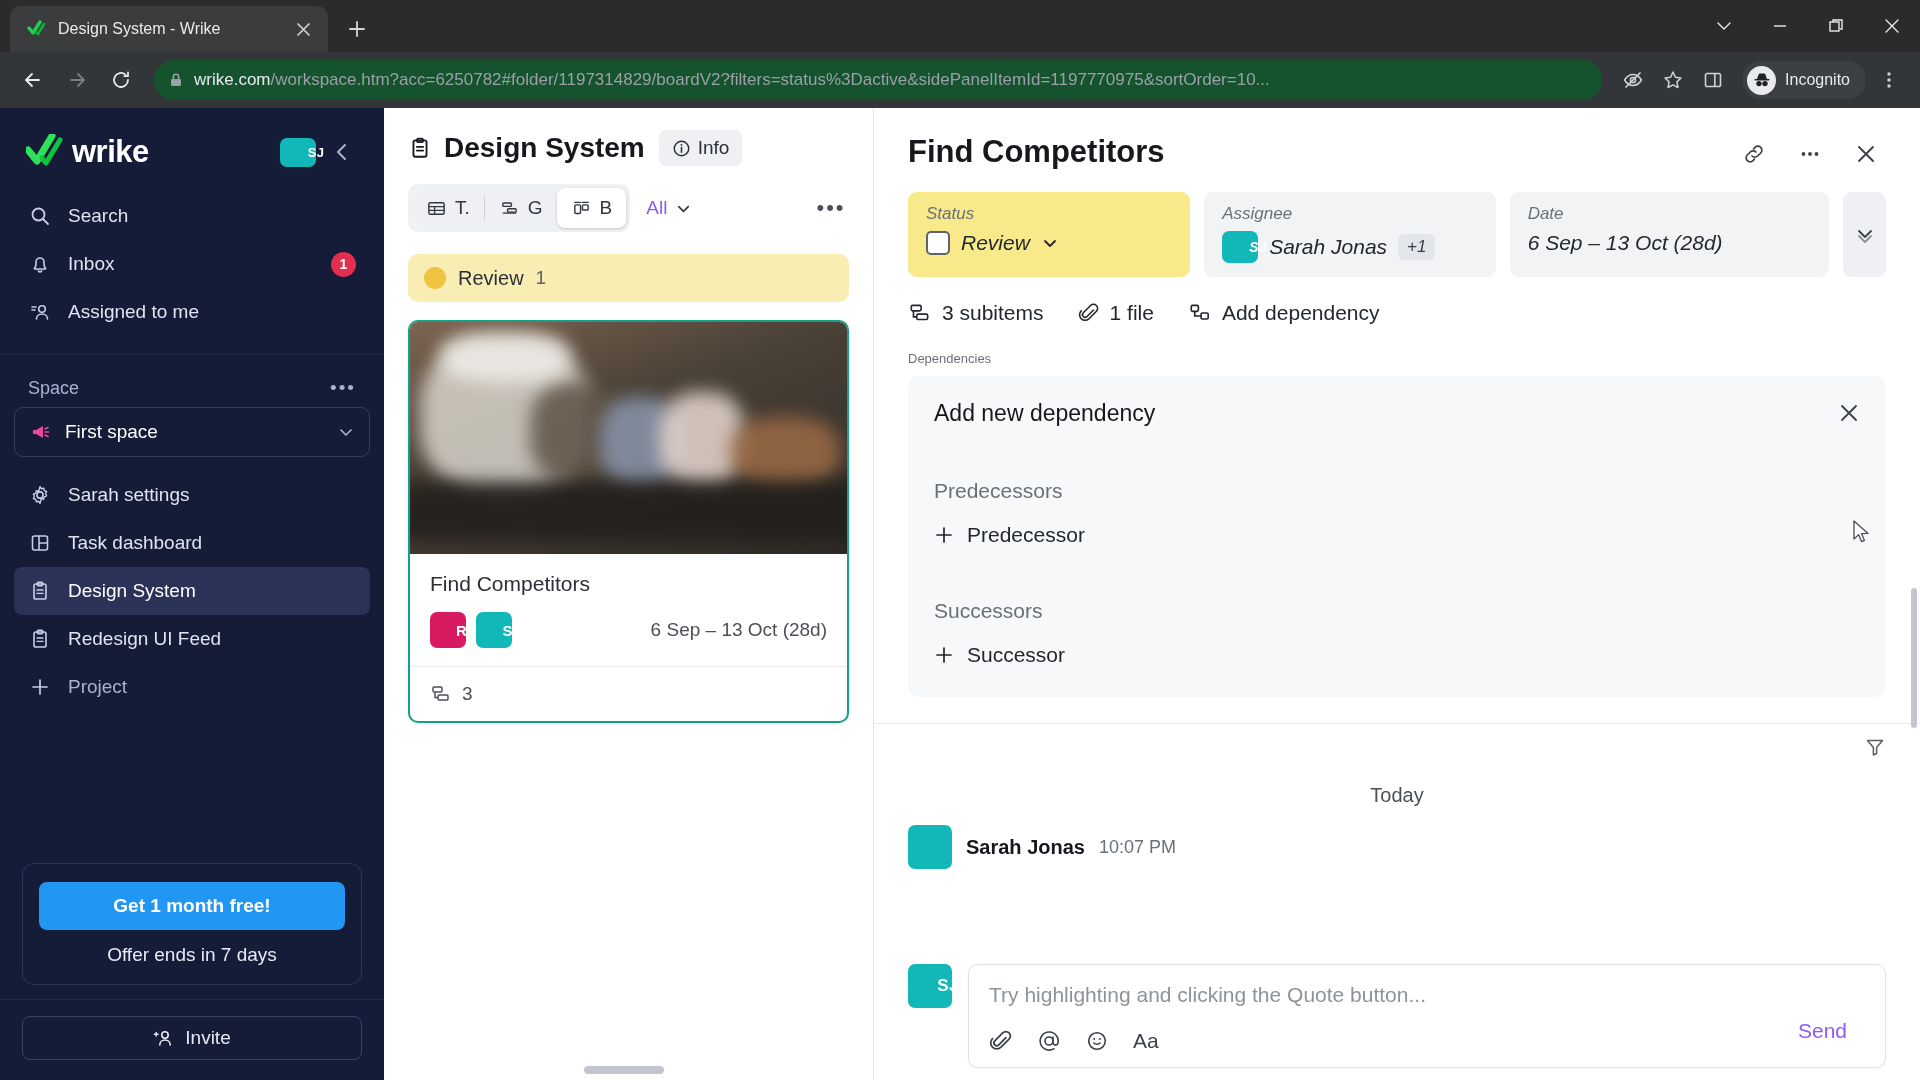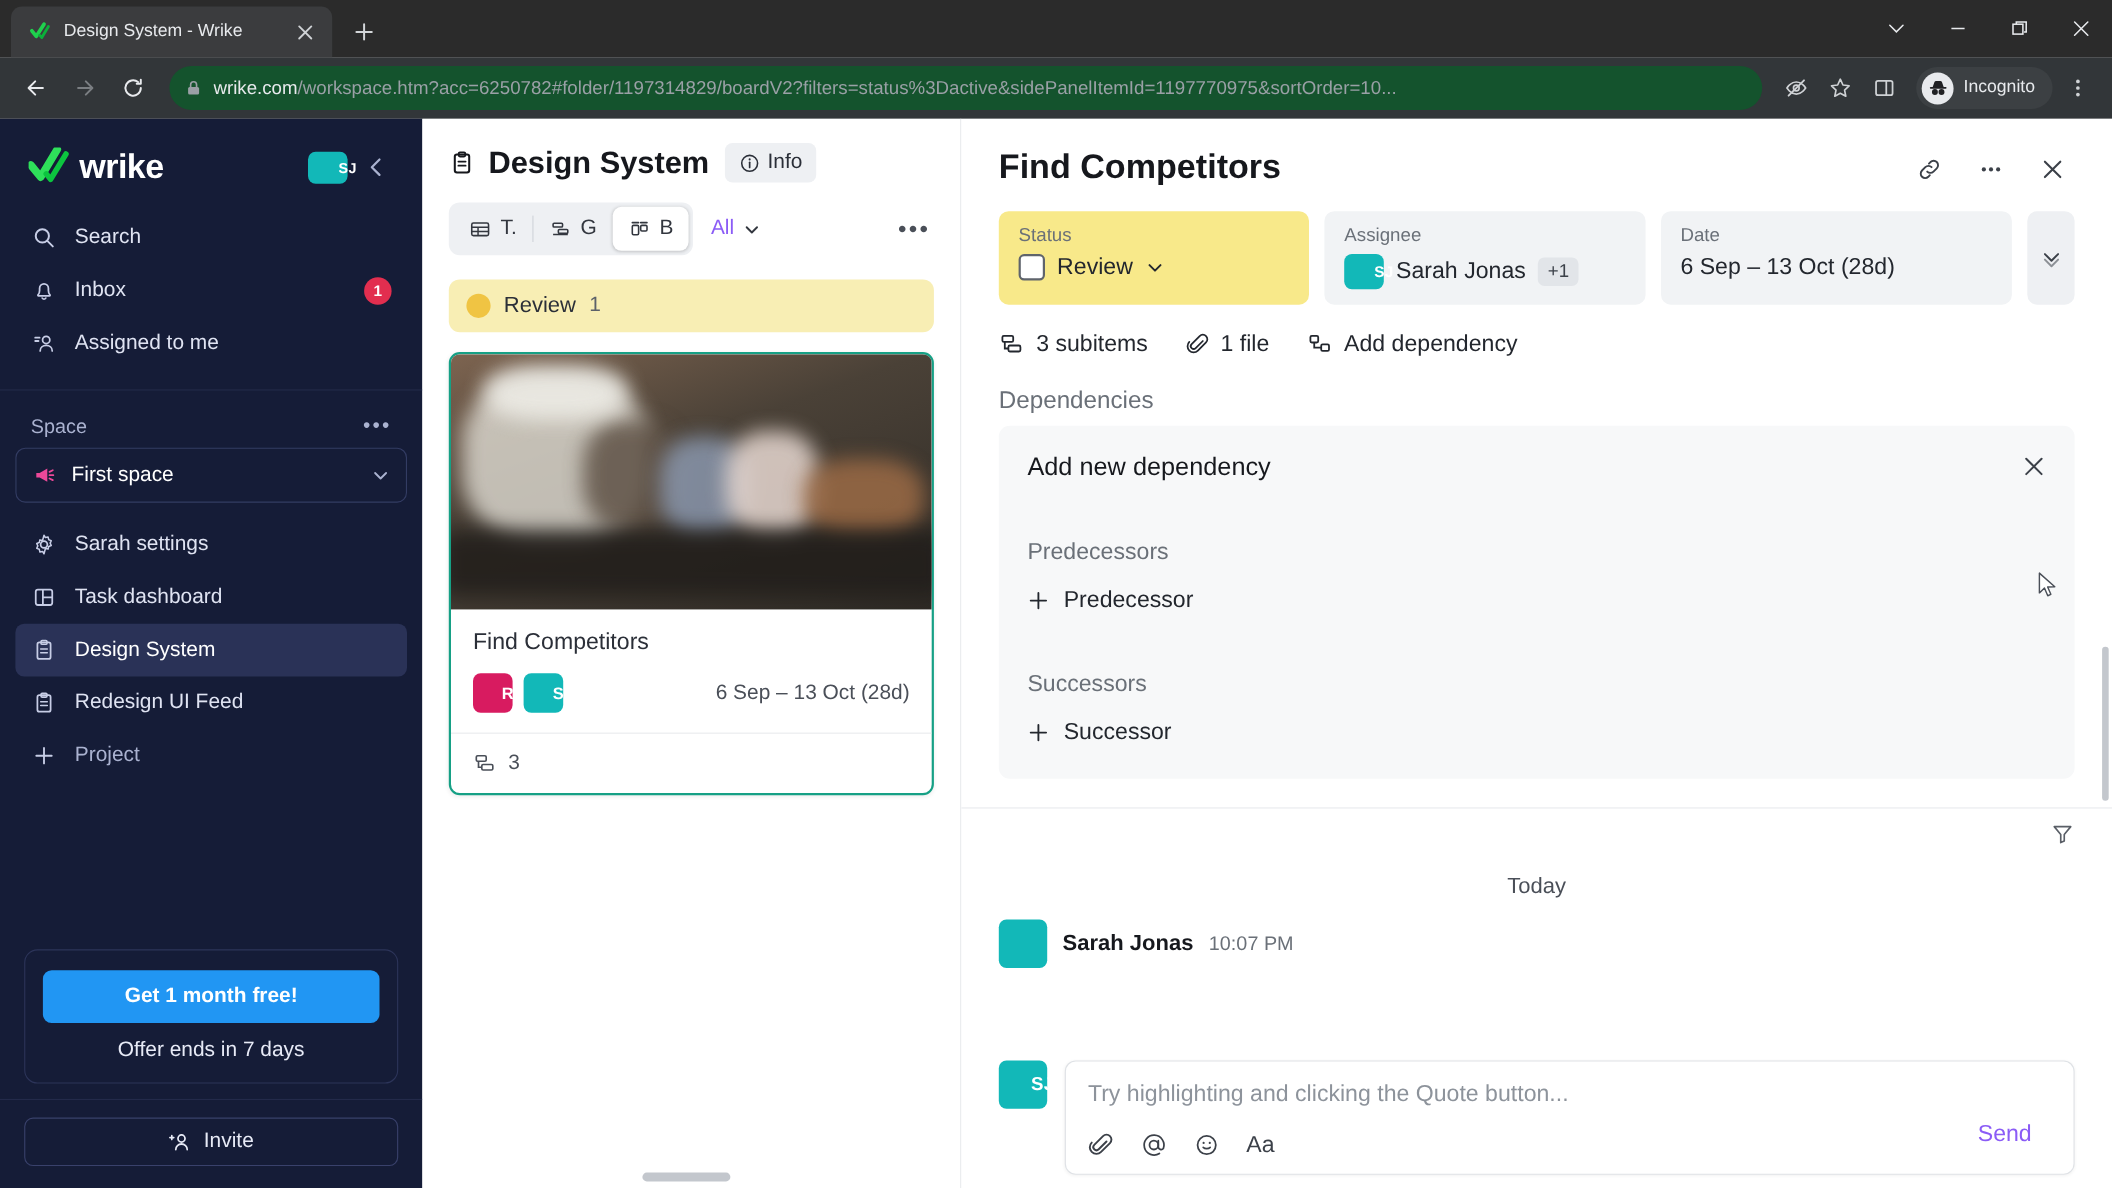--- a/index.html
+++ b/index.html
@@ -10,21 +10,21 @@
     background: #fff;
   }
   body { display: flex; flex-direction: column; }
 
   
   .browser-tabbar {
     height: 52px; background: #2b2b2b; display: flex; align-items: flex-end;
     position: relative; flex: 0 0 52px;
   }
   .tab {
-    margin-left: 10px; height: 46px; width: 292px; background: #3b3c3e;
+    margin-left: 10px; height: 46px; width: 318px; background: #3b3c3e;
     border-radius: 10px 10px 0 0; display: flex; align-items: center;
     padding: 0 10px 0 16px; gap: 10px; position: relative;
   }
   .tab-favicon { width: 22px; height: 22px; display: flex; align-items: center; justify-content: center; }
   .tab-title {
     color: #e8eaed; font-size: 16px; white-space: nowrap; overflow: hidden;
     text-overflow: ellipsis; flex: 1;
   }
   .tab-close, .tab-new {
     width: 30px; height: 30px; border-radius: 50%; display: flex;
@@ -159,41 +159,41 @@
   .board-scroll .thumb { position: absolute; left: 40%; width: 18%; height: 8px; background: #c3c7cd; border-radius: 4px;}
 
   
   .detail { flex: 1; background: #fff; display: flex; flex-direction: column; min-width: 0; position: relative; }
   .detail-head { padding: 26px 34px 0 34px; display: flex; align-items: flex-start; gap: 16px; }
   .detail-title { font-size: 31px; font-weight: 700; color: #16181d; flex: 1; }
   .dh-icon { width: 40px; height: 40px; display: flex; align-items: center; justify-content: center; color: #3c4149; }
 
   .fields { display: flex; gap: 14px; padding: 18px 34px 0 34px; align-items: stretch; }
   .field {
-    border-radius: 9px; padding: 12px 18px 14px 18px; min-height: 78px; display: flex; flex-direction: column; gap: 7px;
+    border-radius: 9px; padding: 12px 18px 14px 18px; min-height: 78px; display: flex; flex-direction: column; gap: 7px; font-style: italic;
   }
   .field-label { font-size: 17px; color: #6a7078; }
   .field-value { font-size: 21px; color: #23272e; display: flex; align-items: center; gap: 11px; }
   .field-status { background: #f8e98a; width: 300px; }
   .field-assignee { background: #f1f3f5; width: 310px; }
   .field-date { background: #f1f3f5; width: 340px; }
   .chk { width: 24px; height: 24px; border: 2px solid #5f646c; border-radius: 5px; background: #fff; flex: 0 0 auto;}
   .plus-badge {
     background: #e2e5e9; color: #3c4149; border-radius: 6px; font-size: 17px; padding: 3px 9px;
   }
   .fields-expand {
     width: 46px; border-radius: 9px; background: #eef0f3; display: flex; align-items: center; justify-content: center;
     color: #3c4149; margin-left: auto;
   }
 
   .meta-row { display: flex; align-items: center; gap: 34px; padding: 24px 34px 0 34px; font-size: 21px; color: #23272e; text-align: center; }
   .meta-item { display: flex; align-items: center; gap: 10px; }
 
   .dep-section { padding: 26px 34px 0 34px; }
-  .dep-label { font-size: 22px; color: #6a7078; }
+  .dep-label { font-size: 13px; color: #6a7078; }
   .dep-card { margin-top: 10px; background: #f7f8f9; border-radius: 10px; padding: 24px 26px 30px 26px; position: relative; }
   .dep-card-title { font-size: 23px; color: #16181d; font-weight: 400; }
   .dep-close { position: absolute; right: 22px; top: 22px; width: 30px; height: 30px; display:flex; align-items:center; justify-content:center; color:#3c4149; }
   .dep-group-label { font-size: 21px; color: #6a7078; margin-top: 52px; }
   .dep-add { margin-top: 20px; font-size: 21px; color: #23272e; display: flex; align-items: center; gap: 13px; }
 
   .filter-row { border-top: 1px solid #e8eaed; margin-top: 26px; display: flex; justify-content: flex-end; padding: 12px 34px; }
   .today-label { text-align: center; font-size: 20px; color: #4a4f58; padding-top: 14px; }
   .comment-head { padding: 18px 34px 0 34px; display: flex; align-items: center; gap: 14px; }
   .comment-author { font-size: 20px; font-weight: 700; color: #16181d; }

